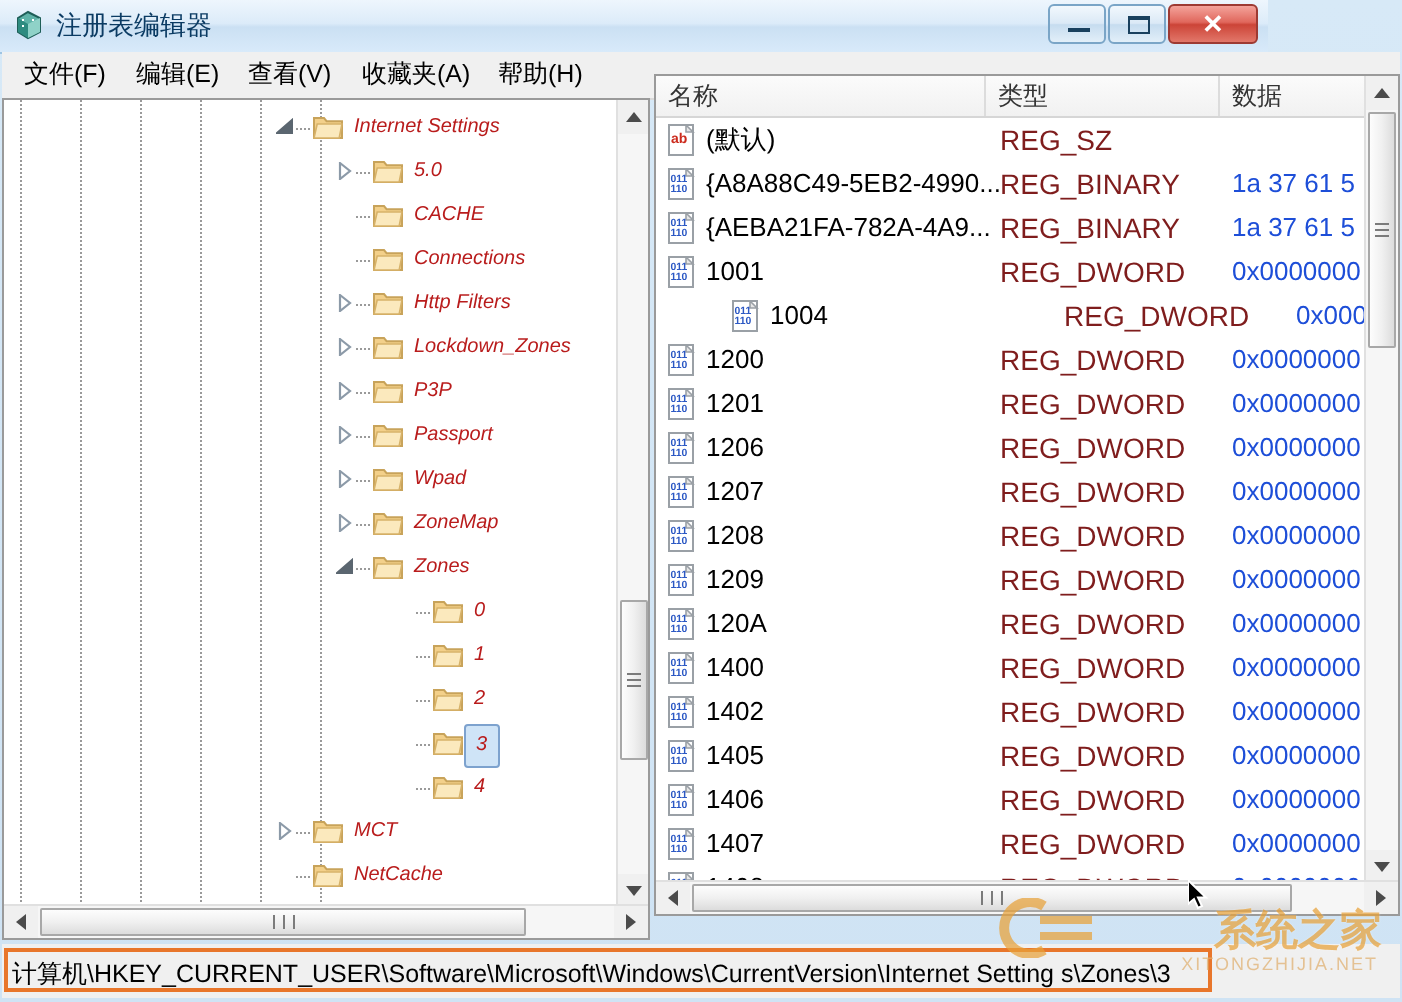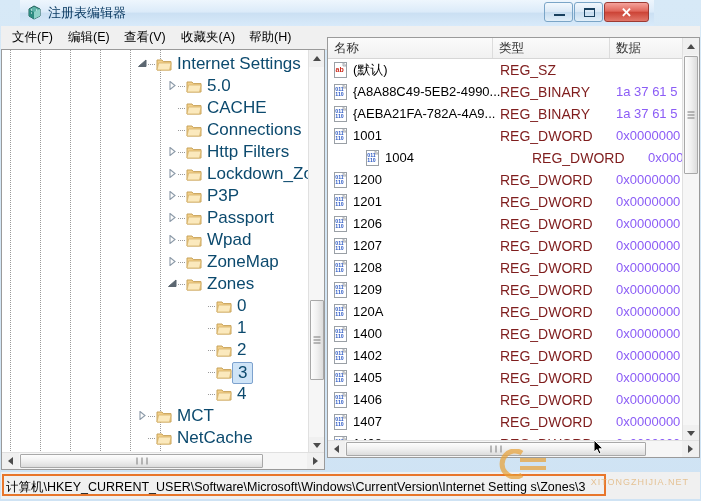--- a/index.html
+++ b/index.html
@@ -12,21 +12,20 @@
   .window{
     position:absolute;left:0;top:0;width:701px;height:501px;
     background:linear-gradient(180deg,#d7e9f7 0%,#cfe3f4 100%);
     box-sizing:border-box;
   }
   
   .titlebar{
     position:absolute;left:0;top:0;width:634px;height:26px;
     background:linear-gradient(180deg,#eef6fd 0%,#dcebf9 45%,#cbe0f3 52%,#d8eafa 100%);
     border-bottom:1px solid #9ec4e2;
-    margin-left:20px;
   }
   .title-icon{
     position:absolute;left:6px;top:4px;width:17px;height:17px;
   }
   .title-text{
     position:absolute;left:28px;top:4px;
     font-size:13px;color:#0b3b63;white-space:nowrap;
   }
   .winbtns{position:absolute;right:5px;top:2px;height:21px;display:flex;gap:1px;}
   .wbtn{
@@ -81,21 +80,21 @@
   }
   .tnode{
     position:absolute;height:22px;line-height:22px;white-space:nowrap;
   }
   .tnode .tw{
     position:absolute;top:6px;width:9px;height:9px;
   }
   .tw svg{display:block;}
   .tnode .tfolder{position:absolute;top:3px;width:16px;height:15px;}
   .tnode .tlabel{
-    position:absolute;top:0;font-size:17px;color:#0c4a6e;white-space:nowrap;
+    position:absolute;top:0;font-size:10px;color:#b91c1c;white-space:nowrap;font-style:italic;
   }
   .tnode.sel .tlabel{
     background:#cfe4f7;border:1px solid #7da2ce;border-radius:2px;
     padding:0 5px;height:20px;line-height:20px;top:1px;
   }
   .hdots{
     position:absolute;height:1px;
     background-image:linear-gradient(90deg,#9a9a9a 50%,rgba(0,0,0,0) 0%);
     background-size:2px 1px;background-repeat:repeat-x;
   }
@@ -111,21 +110,21 @@
     font-size:12.5px;color:#333;padding-left:6px;box-sizing:border-box;
     border-right:1px solid #dcdcdc;overflow:hidden;white-space:nowrap;
   }
   .lrow{position:absolute;left:0;height:22px;width:371px;}
   .lrow .ricon{position:absolute;left:5px;top:3px;width:16px;height:16px;}
   .lrow .rname{position:absolute;left:25px;top:0;height:22px;line-height:22px;
     font-size:13px;color:#000;white-space:nowrap;}
   .lrow .rtype{position:absolute;left:172px;top:0;height:22px;line-height:22px;
     font-size:14px;color:#7f1d1d;white-space:nowrap;}
   .lrow .rdata{position:absolute;left:288px;top:0;height:22px;line-height:22px;
-    font-size:13px;color:#8b5cf6;white-space:nowrap;}
+    font-size:13px;color:#1d4ed8;white-space:nowrap;}
 
   
   .vsb{
     position:absolute;top:0;width:17px;
     background:#f6f6f6;border-left:1px solid #e0e0e0;box-sizing:border-box;
   }
   .hsb{
     position:absolute;left:0;height:17px;
     background:#f6f6f6;border-top:1px solid #e0e0e0;box-sizing:border-box;
   }
@@ -715,16 +714,17 @@
   </span>
 
   <div class="watermark">
     <span class="wm-logo">
       <svg width="62" height="30" viewBox="0 0 62 30">
         <path d="M30,4 A13,13 0 1,0 30,26" fill="none" stroke="#e8a23a" stroke-width="5"></path>
         <rect x="28" y="9" width="26" height="4" fill="#e8a23a"></rect>
         <rect x="28" y="17" width="26" height="4" fill="#e8a23a"></rect>
       </svg>
     </span>
+    <span class="wm-cn">系统之家</span>
     <span class="wm-en">XITONGZHIJIA.NET</span>
   </div>
 
 </div>
 
 </body></html>

